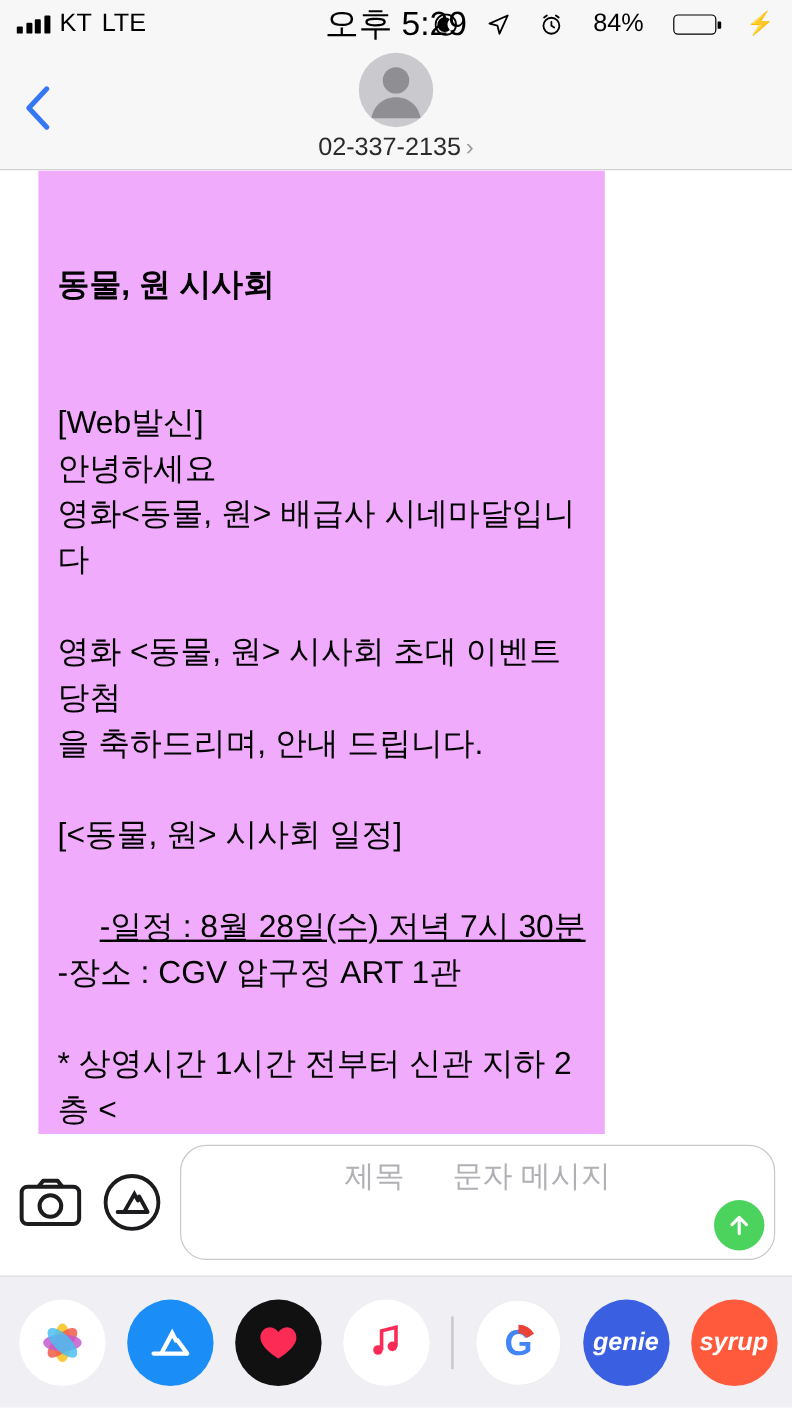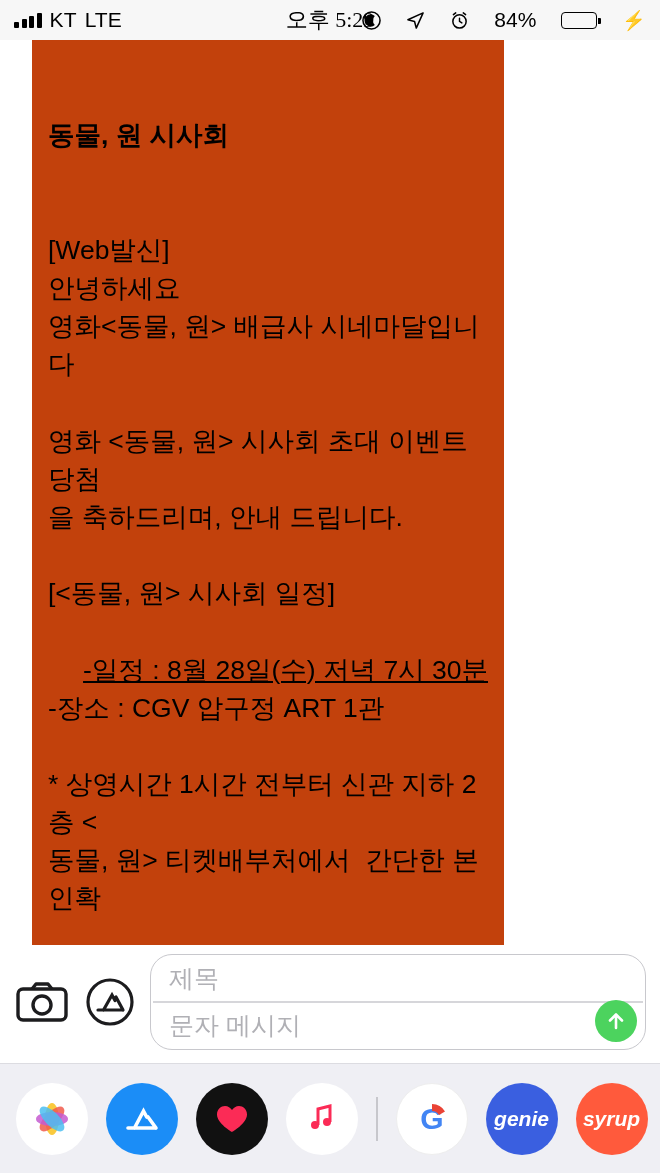--- a/index.html
+++ b/index.html
@@ -31,23 +31,22 @@
   .signal { display: flex; align-items: flex-end; gap: 2.5px; height: 16px; }
   .signal i { display: block; width: 5px; background: #000; border-radius: 1px; }
   .signal i:nth-child(1) { height: 6px; }
   .signal i:nth-child(2) { height: 9px; }
   .signal i:nth-child(3) { height: 12px; }
   .signal i:nth-child(4) { height: 15px; }
   .carrier { font-size: 21px; letter-spacing: .2px; }
   .lte { font-size: 21px; }
   .sb-center {
     position: absolute; left: 0; right: 0;
-    text-align: center; font-size: 22px; font-weight: 400;
+    text-align: center; font-size: 28px; font-weight: 400;
     pointer-events: none;
-    font-family: Liberation Serif, serif;
   }
   .sb-right {
     margin-left: auto; display: flex; align-items: center; gap: 25px;
     font-size: 21px;
   }
   .ic { width: 19px; height: 19px; display: inline-block; }
   .battery {
     width: 36px; height: 17px; border: 1.6px solid #000; border-radius: 4px;
     position: relative; padding: 1.5px;
   }
@@ -90,21 +89,21 @@
   .chev { color: #9a9a9f; font-size: 20px; line-height: 1; }
 
   
   .convo {
     flex: 1 1 auto;
     background: #ffffff;
     overflow: hidden;
     position: relative;
   }
   .bubble {
-    background: #c2410c;
+    background: #f0abfc;
     color: #000;
     border-radius: 0 0 20px 0;
     margin: 0 0 0 32px;
     width: 472px;
     padding: 0 16px 28px 16px;
     font-size: 26.5px;
     line-height: 1.44;
     white-space: pre-wrap;
     word-break: break-all;
   }
@@ -125,21 +124,21 @@
     width: 56px; height: 50px;
     display: flex; align-items: center; justify-content: center;
     flex: 0 0 auto;
   }
   .appstore-btn { width: 52px; }
   .composer {
     flex: 1 1 auto;
     border: 1.5px solid #c8c8cd;
     border-radius: 22px;
     height: 96px;
-    display: flex; flex-direction: column;
+    display: flex; flex-direction: row;
     justify-content: center;
     position: relative;
   }
   .composer .field {
     font-size: 25px; color: #b0b0b5;
     padding: 0 18px;
     height: 48px; display: flex; align-items: center;
   }
   .composer .sep {
     height: 1.5px; background: #d6d6da; margin: 0 2px;
@@ -217,20 +216,39 @@
             <path d="M10 7.5V11l2.5 1.6" stroke="#000" stroke-width="1.5" fill="none" stroke-linecap="round"></path>
             <path d="M3.6 3.8 6 2M16.4 3.8 14 2" stroke="#000" stroke-width="1.6" stroke-linecap="round"></path>
           </svg>
       </span>
       <span>84%</span>
       <span class="battery"><span class="fill"></span></span>
       <span class="bolt">⚡</span>
     </div>
   </div>
 
+  <div class="navbar">
+    <div class="back-arrow">
+      <svg width="26" height="40" viewBox="0 0 26 40">
+          <path d="M21 4 6 20l15 16" fill="none" stroke="#3478f6" stroke-width="4.2" stroke-linecap="round" stroke-linejoin="round"></path>
+        </svg>
+    </div>
+    <div class="contact">
+      <div class="avatar">
+        <svg width="62" height="62" viewBox="0 0 62 62">
+          <circle cx="31" cy="23" r="11" fill="#8e8e93"></circle>
+          <path d="M31 37c-11 0-19 7.5-20.5 17.5h41C50 44.5 42 37 31 37z" fill="#8e8e93"></path>
+        </svg>
+      </div>
+      <div class="contact-row">
+        <span class="contact-num">02-337-2135</span>
+        <span class="chev">›</span>
+      </div>
+    </div>
+  </div>
 
   <div class="convo">
     <div class="bubble">
       <div class="line title">동물, 원 시사회</div>
       <div id="msg-body"><div class="line">[Web발신]</div><div class="line">안녕하세요</div><div class="line">영화&lt;동물, 원&gt; 배급사 시네마달입니다</div><div class="line">&nbsp;</div><div class="line">영화 &lt;동물, 원&gt; 시사회 초대 이벤트 당첨</div><div class="line">을 축하드리며, 안내 드립니다.</div><div class="line">&nbsp;</div><div class="line">[&lt;동물, 원&gt; 시사회 일정]</div><div class="line">&nbsp;</div><div class="line ul">-일정 : 8월 28일(수) 저녁 7시 30분</div><div class="line">-장소 : CGV 압구정 ART 1관</div><div class="line">&nbsp;</div><div class="line">* 상영시간 1시간 전부터 신관 지하 2층 &lt;</div><div class="line">동물, 원&gt; 티켓배부처에서  간단한 본인확</div></div>
     </div>
   </div>
 
   <div class="inputbar">
     <div class="camera-btn">

